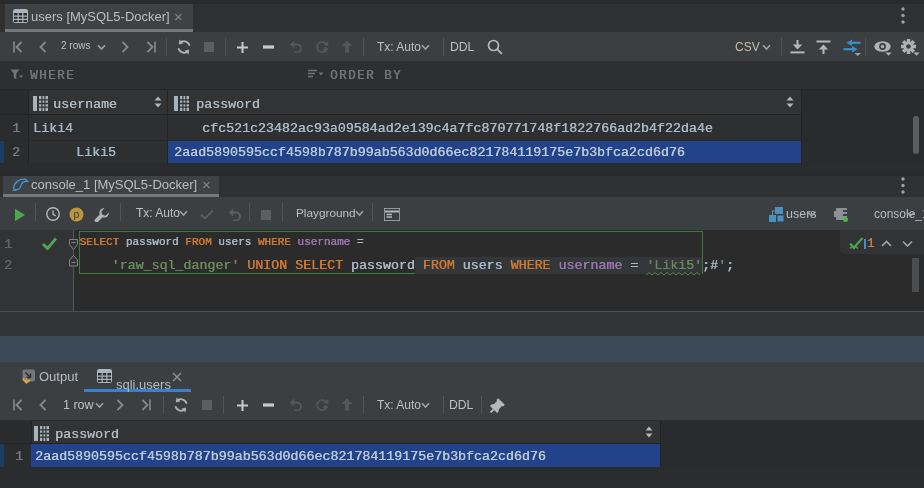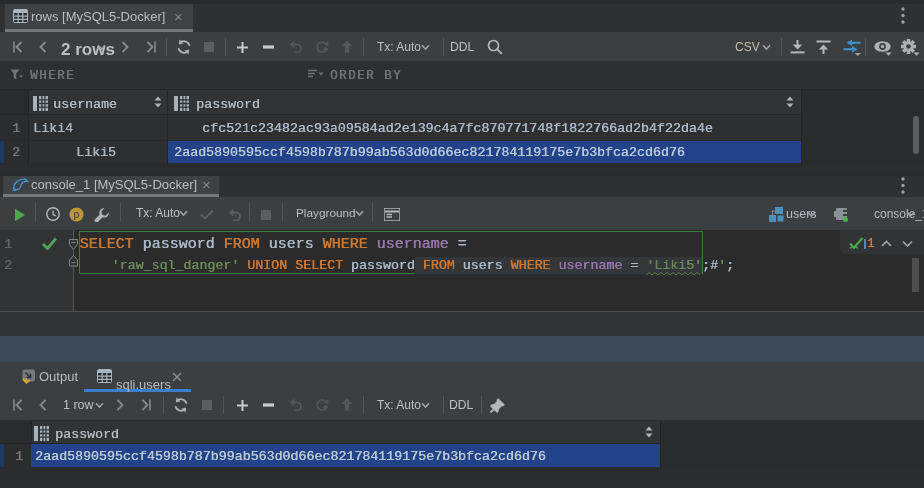--- a/index.html
+++ b/index.html
@@ -14,36 +14,36 @@
 <div class="a" style="left:0px;top:0px;width:924px;height:32px;background:#2e3031;"></div>
 <div class="a" style="left:0px;top:0px;width:924px;height:4px;background:#282a2b;"></div>
 <div class="a" style="left:5px;top:4px;width:188px;height:25px;background:#3f4244;"></div>
 <div class="a" style="left:5px;top:29px;width:188px;height:3px;background:#74787b;"></div>
 <svg class="a" style="left:13px;top:9px;" width="15" height="14" viewBox="0 0 15 14">
     <rect x="0.5" y="0.5" width="14" height="13" rx="1" fill="#2c2e30" stroke="#a9b6c0" stroke-width="1"></rect>
     <rect x="1" y="1" width="13" height="3" fill="#a9b6c0"></rect>
     <path d="M5.2 4 V13 M9.8 4 V13" stroke="#a9b6c0" stroke-width="1.2" fill="none"></path>
     <path d="M1 7.2 H14 M1 10.4 H14" stroke="#a9b6c0" stroke-width="1.2" fill="none"></path>
   </svg>
-<div class="a" style="left:31px;top:9px;font-size:13px;color:#babec1;white-space:pre;">rows [MySQL5-Docker]</div>
+<div class="a" style="left:31px;top:9px;font-size:13px;color:#babec1;white-space:pre;">users [MySQL5-Docker]</div>
 <div class="a" style="left:174px;top:8px;font-size:15px;color:#84888b;white-space:pre;">×</div>
 <svg class="a" style="left:901px;top:7px;" width="4" height="18" viewBox="0 0 4 18">
     <circle cx="2" cy="2" r="1.7" fill="#9ba0a4"></circle>
     <circle cx="2" cy="8.5" r="1.7" fill="#9ba0a4"></circle>
     <circle cx="2" cy="15" r="1.7" fill="#9ba0a4"></circle>
   </svg>
 <div class="a" style="left:0px;top:32px;width:924px;height:30px;background:#3c3f41;border-bottom:1px solid #2f3133;"></div>
 <svg class="a" style="left:13px;top:41px;" width="10" height="12" viewBox="0 0 10 12">
     <path d="M1 0.5 V11.5" stroke="#85898d" stroke-width="1.6"></path>
     <path d="M8.5 1 L3.5 6 L8.5 11" stroke="#85898d" stroke-width="1.8" fill="none"></path>
   </svg>
 <svg class="a" style="left:39px;top:41px;" width="8" height="12" viewBox="0 0 8 12">
     <path d="M6.5 1 L1.5 6 L6.5 11" stroke="#85898d" stroke-width="1.8" fill="none"></path>
   </svg>
-<div class="a" style="left:61px;top:40px;font-size:17px;color:#bcc0c3;white-space:pre;font-weight:bold;">2 rows</div>
+<div class="a" style="left:61px;top:40px;font-size:10px;color:#bcc0c3;white-space:pre;">2 rows</div>
 <svg class="a" style="left:97px;top:44px;" width="9" height="7" viewBox="0 0 9 7">
     <path d="M1 1.2 L4.5 5 L8 1.2" stroke="#9da2a6" stroke-width="1.6" fill="none"></path>
   </svg>
 <svg class="a" style="left:121px;top:41px;" width="8" height="12" viewBox="0 0 8 12">
     <path d="M1.5 1 L6.5 6 L1.5 11" stroke="#85898d" stroke-width="1.8" fill="none"></path>
   </svg>
 <svg class="a" style="left:146px;top:41px;" width="10" height="12" viewBox="0 0 10 12">
     <path d="M9 0.5 V11.5" stroke="#85898d" stroke-width="1.6"></path>
     <path d="M1.5 1 L6.5 6 L1.5 11" stroke="#85898d" stroke-width="1.8" fill="none"></path>
   </svg>
@@ -271,21 +271,21 @@
     <path d="M1 7 L5.5 11.5 L14 1.5" stroke="#4fa35a" stroke-width="2.9" fill="none"></path>
   </svg>
 <svg class="a" style="left:69px;top:239px;" width="9" height="11" viewBox="0 0 9 11">
     <path d="M0.5 0.5 H8.5 V5.5 L4.5 10.5 L0.5 5.5 Z" fill="#313335" stroke="#818487" stroke-width="1"></path>
     <path d="M2.5 3.5 H6.5" stroke="#818487"></path>
   </svg>
 <svg class="a" style="left:69px;top:255px;" width="9" height="12" viewBox="0 0 9 12">
     <path d="M4.5 0.5 L8.5 5 V11 H0.5 V5 Z" fill="#313335" stroke="#818487" stroke-width="1"></path>
     <path d="M2.5 7.5 H6.5" stroke="#818487"></path>
   </svg>
-<div class="a mono" style="left:79.5px;top:235.5px;font-size:15px;white-space:pre"><span style="color:#cc7832">SELECT</span><span style="color:#a9b7c6"> password </span><span style="color:#cc7832">FROM</span><span style="color:#a9b7c6"> users </span><span style="color:#cc7832">WHERE</span><span style="color:#9876aa"> username </span><span style="color:#a9b7c6">=</span></div>
+<div class="a mono" style="left:79.5px;top:235.5px;font-size:11px;white-space:pre"><span style="color:#cc7832">SELECT</span><span style="color:#a9b7c6"> password </span><span style="color:#cc7832">FROM</span><span style="color:#a9b7c6"> users </span><span style="color:#cc7832">WHERE</span><span style="color:#9876aa"> username </span><span style="color:#a9b7c6">=</span></div>
 <div class="a mono" style="left:111.5px;top:257.5px;font-size:13.3px;white-space:pre"><span style="color:#6a8759">'raw_sql_danger'</span><span style="color:#a9b7c6"> </span><span style="color:#cc7832">UNION SELECT</span><span style="color:#a9b7c6"> password </span><span style="color:#cc7832">FROM</span><span style="color:#a9b7c6"> users </span><span style="color:#cc7832">WHERE</span><span style="color:#a9b7c6"> </span><span style="color:#9876aa">username</span><span style="color:#a9b7c6"> = </span><span style="color:#6a8759">'Liki5'</span><span style="color:#a9b7c6">;#</span><span style="color:#6a8759">'</span><span style="color:#a9b7c6">;</span></div>
 <svg class="a" style="left:646px;top:271.5px;" width="57" height="4" viewBox="0 0 57 4">
     <path d="M0 3 L3 0.5 L6 3 L9 0.5 L12 3 L15 0.5 L18 3 L21 0.5 L24 3 L27 0.5 L30 3 L33 0.5 L36 3 L39 0.5 L42 3 L45 0.5 L48 3 L51 0.5 L54 3" stroke="#55804c" stroke-width="1" fill="none"></path>
   </svg>
 <div class="a" style="left:840px;top:230px;width:84px;height:24px;background:#313335;border-bottom-left-radius:6px;"></div>
 <svg class="a" style="left:849px;top:237px;" width="15" height="14" viewBox="0 0 15 14">
     <path d="M1 6.5 L5 10.5 L13.5 1" stroke="#49a54f" stroke-width="2.2" fill="none"></path>
     <path d="M1 11.5 L3 9.5 L5 11.5 L7 9.5 L9 11.5" stroke="#49a54f" stroke-width="1.3" fill="none"></path>
   </svg>
 <div class="a" style="left:864px;top:239px;width:2px;height:10px;background:#4a88c7;"></div>

